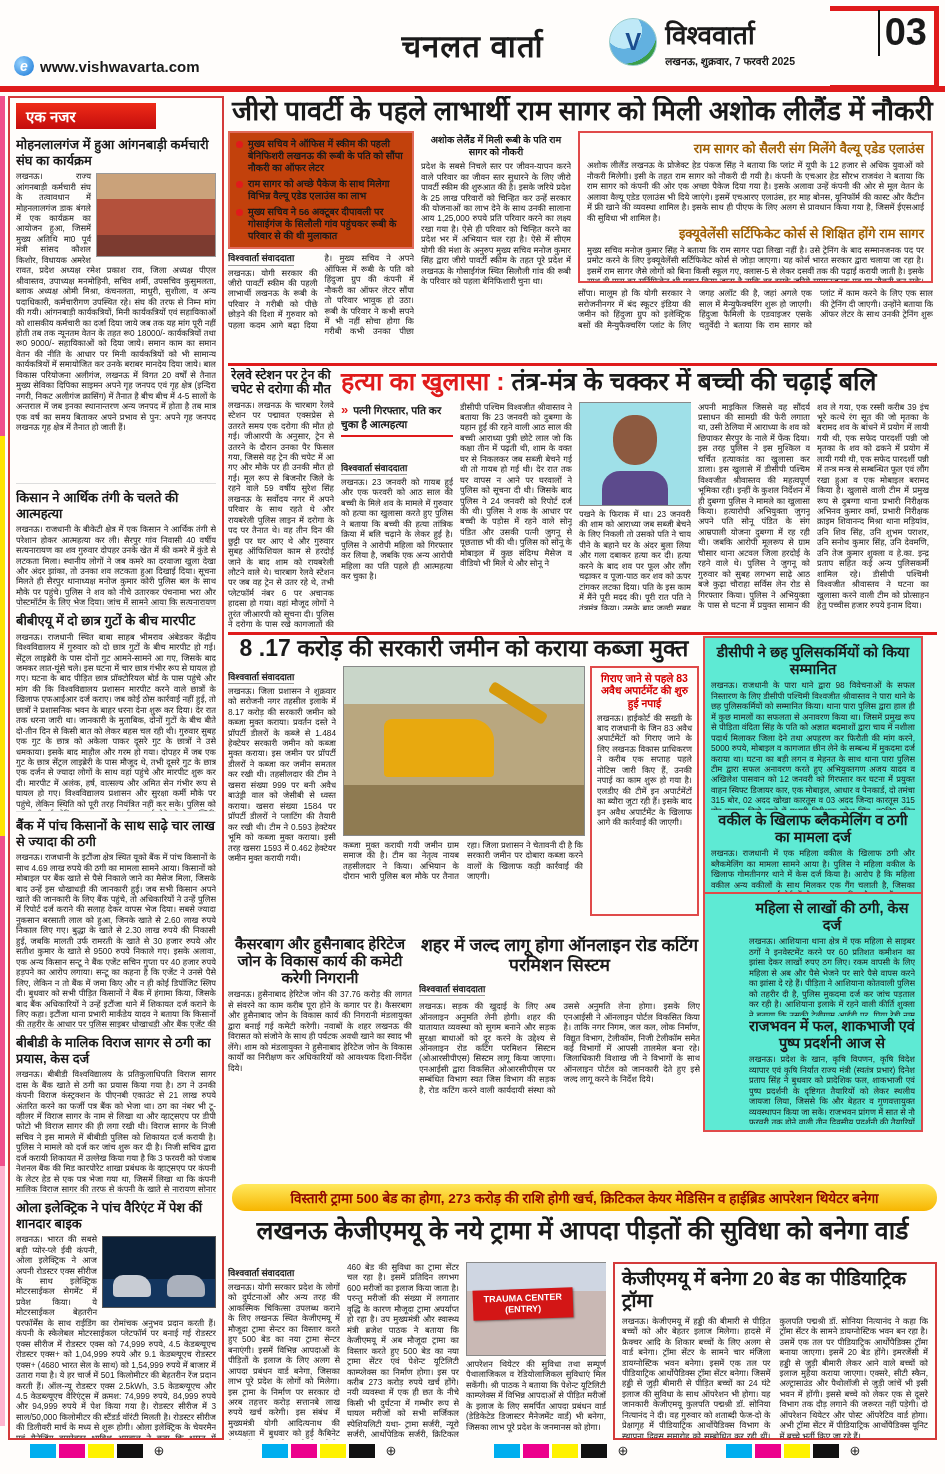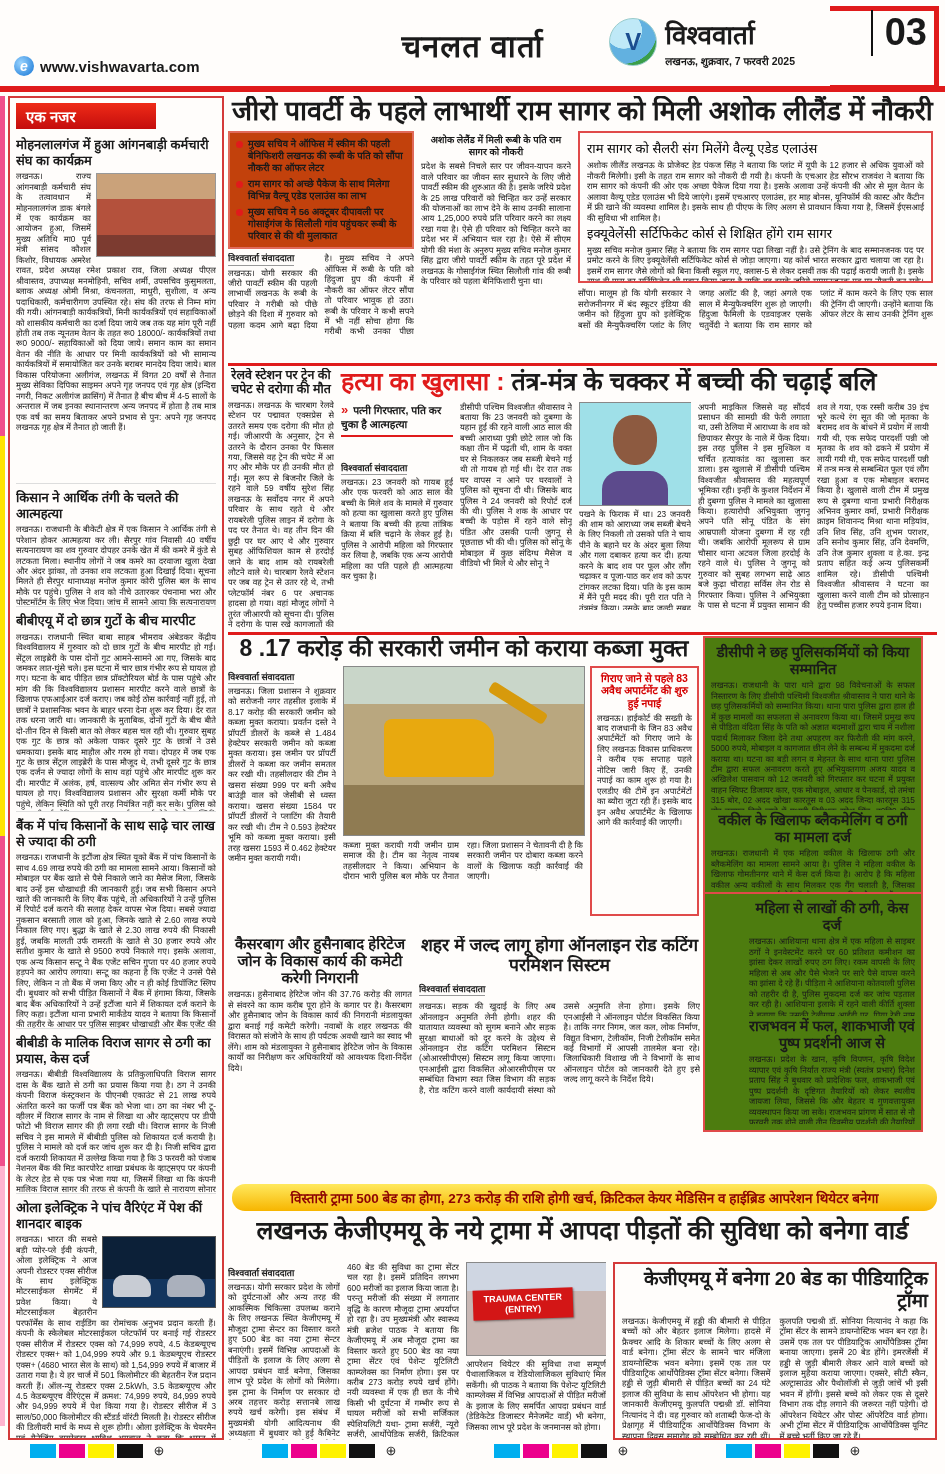--- a/index.html
+++ b/index.html
@@ -10,21 +10,21 @@
   .hdr-url{position:absolute;left:14px;bottom:10px;font-weight:bold;font-size:15px;display:flex;align-items:center;gap:6px;}
   .ie-icon{width:20px;height:20px;border-radius:50%;background:radial-gradient(circle at 35% 35%,#9ad4ff,#1273d4);
            color:#fff;font-size:14px;font-weight:bold;display:flex;align-items:center;justify-content:center;font-style:italic;}
   .hdr-title{position:absolute;left:0;right:0;top:24px;text-align:center;font-size:31px;font-weight:bold;letter-spacing:1px;}
   .brand{position:absolute;right:150px;top:16px;display:flex;gap:8px;align-items:center;}
   .brand-logo{width:46px;height:46px;border-radius:50%;background:radial-gradient(circle at 30% 25%,#bfe9f7 0 38%,#62b1e0 39% 70%,#3a9e49 71%);
               display:flex;align-items:center;justify-content:center;color:#1b4d8f;font-weight:bold;font-size:24px;border:1px solid #9cc;}
   .brand-name{font-size:26px;font-weight:bold;}
   .brand-date{font-size:10.5px;font-weight:bold;margin-top:2px;}
   .pageno-wrap{position:absolute;right:6px;top:6px;width:104px;height:74px;border-top:5px solid #e01b1b;border-right:5px solid #e01b1b;border-bottom:5px solid #e01b1b;}
-  .pageno{position:absolute;right:18px;top:10px;font-size:38px;font-weight:bold;border-left:2px solid #111;padding-left:12px;line-height:1.2;}
+  .pageno{position:absolute;right:18px;top:10px;font-size:38px;font-weight:bold;border-left:2px solid #111;padding-left:5px;line-height:1.2;}
   .rule{position:absolute;left:0;top:86px;width:945px;height:6px;background:#e01b1b;}
   
   .edge{position:absolute;left:0;top:96px;width:5px;height:1330px;}
   .edge div{width:5px;}
   .bars{position:absolute;left:0;top:1444px;width:945px;height:16px;}
   .barset{position:absolute;top:0;display:flex;gap:3px;}
   .barset span{width:26px;height:14px;display:inline-block;}
   .reg{width:26px;height:14px;font-size:13px;line-height:14px;text-align:center;color:#222;}
   
   .j{text-align:justify;}
@@ -51,21 +51,21 @@
   .ts-grid{display:flex;gap:7px;margin-top:5px;height:212px;overflow:hidden;}
   .ts-left{width:186px;flex:none;}
   .bullet-box{border:2px solid #e06a5a;background:#c2410c;padding:5px 6px;height:118px;overflow:hidden;box-sizing:border-box;}
   .bullet{display:flex;gap:5px;font-size:9.6px;font-weight:bold;line-height:1.25;margin-bottom:4px;}
   .dot{width:7px;height:7px;border-radius:50%;background:#e01b1b;flex:none;margin-top:3px;}
   .ts-left-body{margin-top:4px;height:86px;overflow:hidden;column-count:2;column-gap:7px;}
   .ts-mid{width:150px;flex:none;overflow:hidden;}
   .subhead{font-weight:bold;font-size:9.5px;text-align:center;margin:3px 0;}
   .ts-right{width:355px;flex:none;}
   .ts-box{border:2px solid #e04a4a;padding:5px 7px;height:152px;overflow:hidden;box-sizing:border-box;}
-  .boxhead{color:#000000;font-weight:normal;font-size:13px;text-align:left;margin:1px 0 3px;}
+  .boxhead{color:#a16207;font-weight:bold;font-size:13px;text-align:right;margin:1px 0 3px;}
   .ts-cont{margin-top:5px;height:52px;overflow:hidden;column-count:3;column-gap:8px;}
   
   .murder{position:absolute;left:228px;top:368px;width:709px;height:262px;overflow:hidden;}
   .m-left{position:absolute;left:0;top:0;width:106px;height:262px;overflow:hidden;}
   .m-left-h{font-size:12.5px;font-weight:bold;text-align:center;line-height:1.15;margin-bottom:3px;}
   .m-right{position:absolute;left:113px;top:0;width:596px;height:262px;}
   .m-head{font-size:25px;font-weight:bold;line-height:1.1;}
   .m-head .red{color:#e01b1b;}
   .m-body{display:flex;gap:7px;margin-top:6px;height:208px;overflow:hidden;}
   .m-body>div{overflow:hidden;}
@@ -82,21 +82,21 @@
   .land-grid{display:flex;gap:7px;margin-top:4px;height:250px;overflow:hidden;}
   .lc1{width:108px;flex:none;overflow:hidden;}
   .lmid{width:240px;flex:none;}
   .jcb{width:240px;height:168px;border:1px solid #888;background:linear-gradient(180deg,#c9d6c9 0 22%,#b9a77f 22% 70%,#8f7b52 70%);position:relative;overflow:hidden;}
   .jcb:before{content:"";position:absolute;left:40px;top:52px;width:110px;height:58px;background:#e8a90f;border-radius:8px 22px 4px 4px;}
   .jcb:after{content:"";position:absolute;left:142px;top:30px;width:64px;height:12px;background:#d79a0c;transform:rotate(32deg);border-radius:4px;}
   .lmid-body{margin-top:4px;height:74px;overflow:hidden;column-count:2;column-gap:8px;}
   .lbox{width:109px;flex:none;border:2px solid #e04a4a;padding:4px 5px;box-sizing:border-box;overflow:hidden;}
   .lbox-h{color:#d40000;font-weight:bold;font-size:10.5px;text-align:center;line-height:1.2;margin-bottom:3px;}
   
-  .rail{position:absolute;left:703px;top:636px;width:220px;border:2px solid #e04a4a;padding:4px 6px;box-sizing:border-box;overflow:hidden;background:#4d7c0f;}
+  .rail{position:absolute;left:703px;top:636px;width:220px;border:2px solid #e04a4a;padding:4px 6px;box-sizing:border-box;overflow:hidden;background:#5eead4;}
   .rail1{height:294px;} .rail2{top:892px;height:240px;padding-left:44px;}
   .rail-h{font-size:14.5px;font-weight:bold;text-align:center;line-height:1.15;margin:2px 0 3px;}
   .rail-story{overflow:hidden;}
   
   .heritage{position:absolute;left:228px;top:936px;width:184px;height:240px;overflow:hidden;}
   .heritage-h{font-size:15px;}
   .road{position:absolute;left:419px;top:936px;width:281px;height:240px;overflow:hidden;}
   .road-h{font-size:17.5px;}
   .road-body{column-count:2;column-gap:8px;height:168px;overflow:hidden;margin-top:3px;}
   
@@ -105,21 +105,21 @@
          color:#8d0303;font-weight:bold;font-size:13.5px;}
   .kgmu-head{position:absolute;left:228px;top:1216px;width:709px;font-size:25px;}
   .kgmu-body{position:absolute;left:228px;top:1262px;width:709px;height:178px;display:flex;gap:7px;overflow:hidden;}
   .kgmu-body>div{overflow:hidden;}
   .kc{width:112px;flex:none;}
   .kphoto{width:140px;flex:none;}
   .trauma{width:140px;height:92px;border:1px solid #888;background:linear-gradient(180deg,#cfd6e2 0 30%,#c9b8b4 30%);position:relative;}
   .trauma-sign{position:absolute;left:6px;top:26px;width:96px;background:#d31616;color:#fff;font-weight:bold;
                font-size:9px;text-align:center;padding:4px 2px;line-height:1.2;transform:rotate(-2deg);box-shadow:1px 1px 2px #0006;}
   .kbox{flex:1;border:2px solid #d43a3a;padding:4px 7px;box-sizing:border-box;overflow:hidden;}
-  .kbox-h{font-size:19px;font-weight:bold;text-align:right;line-height:1.15;margin:0 0 4px;}
+  .kbox-h{font-size:19px;font-weight:bold;text-align:left;line-height:1.15;margin:0 0 4px;}
   .kbox-body{column-count:2;column-gap:9px;height:128px;overflow:hidden;}
 </style>
 </head>
 <body>
 
 <div class="page">
 
   <div class="hdr">
     <div class="hdr-url">
       <span class="ie-icon">e</span>

